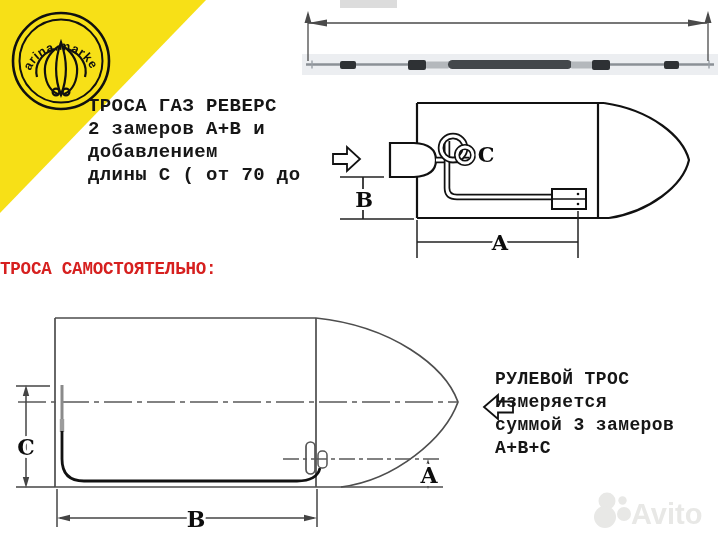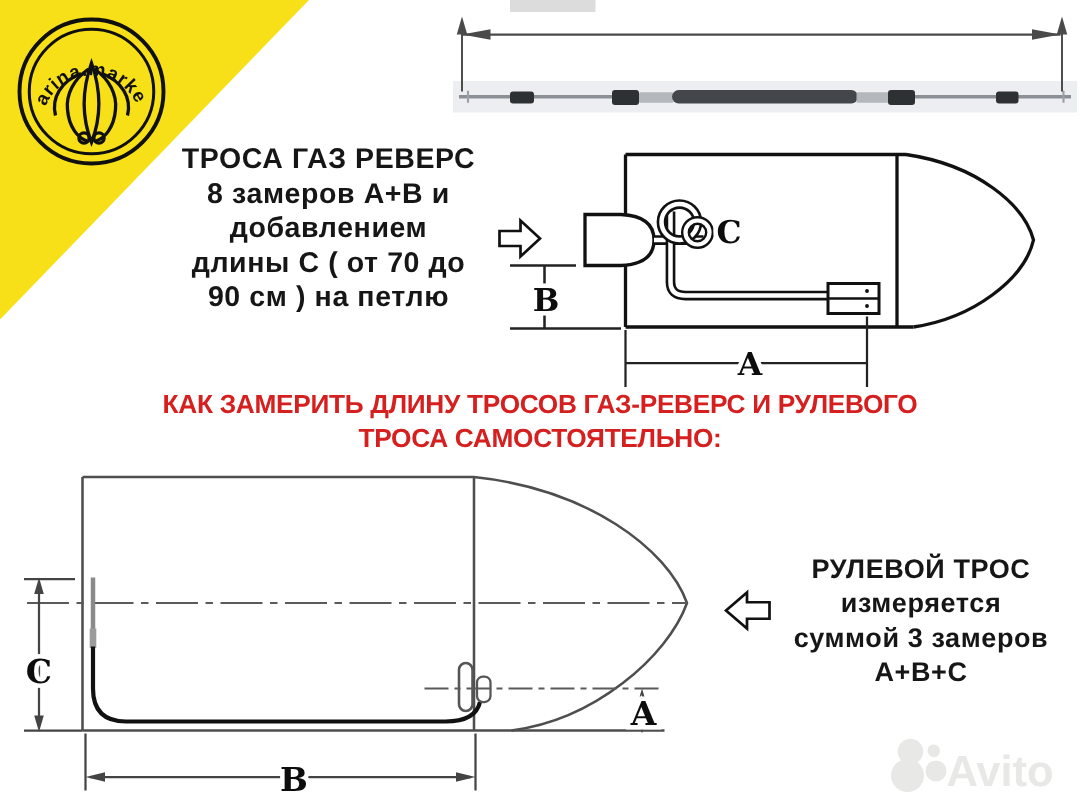--- a/index.html
+++ b/index.html
@@ -1,20 +1,20 @@
 <!DOCTYPE html>
 <html><head>
 <meta charset="utf-8">
 <style>
   html,body{margin:0;padding:0;background:#fff;}
   #stage{position:relative;width:720px;height:539px;background:#ffffff;overflow:hidden;
          font-family:"DejaVu Serif",serif;}
   #stage svg{position:absolute;left:0;top:0;}
-  .txt{position:absolute;font-family:Liberation Sans, sans-serif;font-weight:700;color:#161616;
-       text-align:center;letter-spacing:.4px;}
+  .txt{position:absolute;font-family:Liberation Mono, monospace;font-weight:700;color:#161616;
+       letter-spacing:.4px;}
   .txt div{white-space:nowrap;}
   #throttle-note{left:88px;top:95px;width:262px;font-size:19px;line-height:23px;}
   #heading{left:0;top:258px;width:720px;font-size:17.5px;line-height:23px;letter-spacing:-0.2px;}
   #steering-note{left:495px;top:368px;width:238px;font-size:18px;line-height:23px;}
   .svgdim{font-family:"DejaVu Serif",serif;font-weight:700;font-size:21px;fill:#0d0d0d;
           text-anchor:middle;paint-order:stroke;stroke:#ffffff;stroke-width:6px;}
   .svgdim.big{font-size:22px;}
   .logo-arc{font-family:"Liberation Sans",sans-serif;font-weight:700;font-size:12.5px;
             letter-spacing:.6px;fill:#101010;}
   .wmtext{font-family:"Liberation Sans",sans-serif;font-weight:700;font-size:29px;}
@@ -156,28 +156,26 @@
         <path d="M43,38 C30,43 23,54 26,66"></path>
         <path d="M57,38 C70,43 77,54 74,66"></path>
         <circle cx="45" cy="81" r="3.4"></circle>
         <circle cx="55" cy="81" r="3.4"></circle>
       </g>
     </g>
   </svg>
 
   <div id="throttle-note" class="txt">
     <div>ТРОСА ГАЗ РЕВЕРС</div>
-    <div>8 замеров А+В и</div>
+    <div>2 замеров А+В и</div>
     <div>добавлением</div>
     <div>длины С ( от 70 до</div>
-    <div>90 см ) на петлю</div>
   </div>
 
   <div id="heading" class="txt" style="color:#d6201f;">
-    <div>КАК ЗАМЕРИТЬ ДЛИНУ ТРОСОВ ГАЗ-РЕВЕРС И РУЛЕВОГО</div>
     <div>ТРОСА САМОСТОЯТЕЛЬНО:</div>
   </div>
 
   <div id="steering-note" class="txt">
     <div>РУЛЕВОЙ ТРОС</div>
     <div>измеряется</div>
     <div>суммой 3 замеров</div>
     <div>А+В+С</div>
   </div>
 

